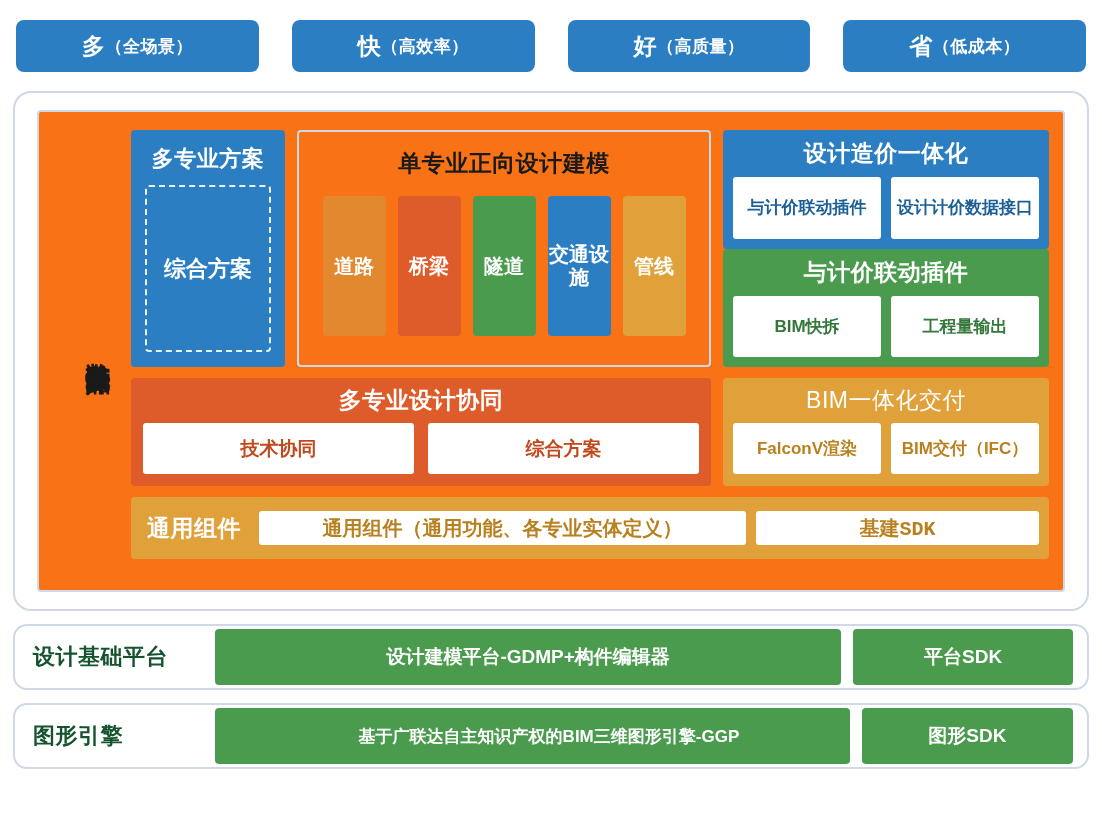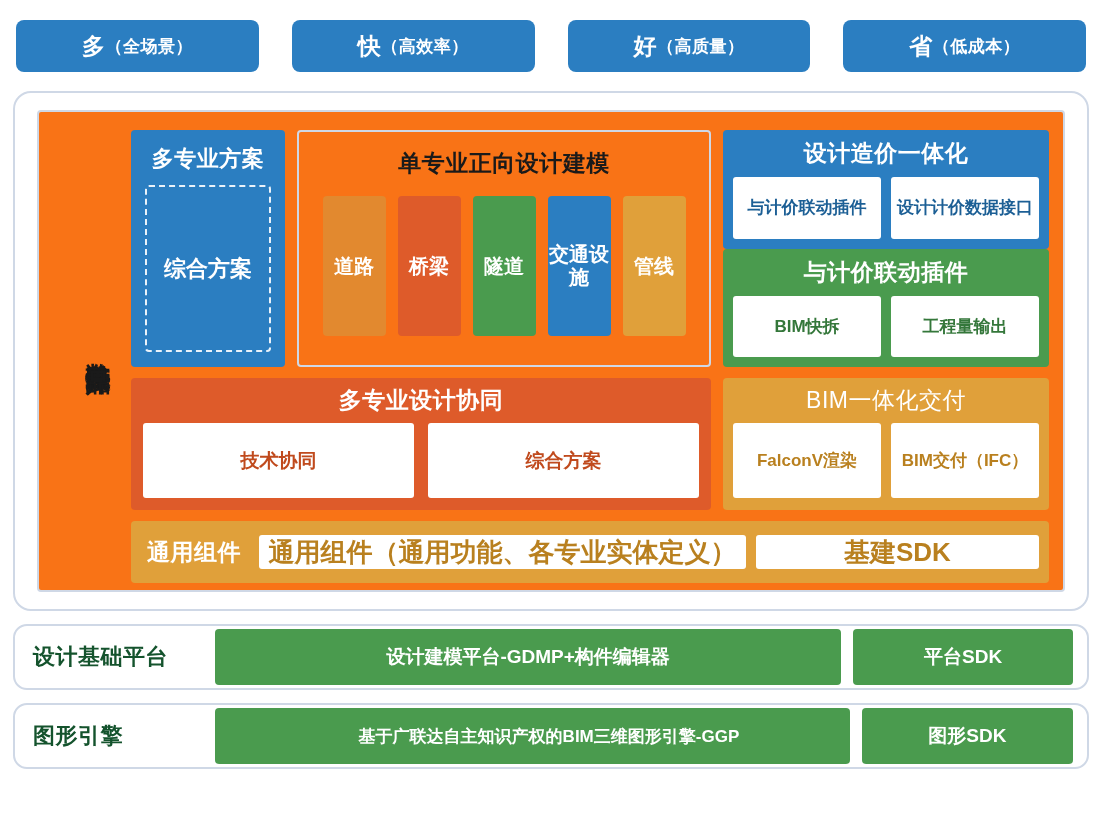--- a/index.html
+++ b/index.html
@@ -212,21 +212,21 @@
   }
   .rbox.blue { background: #2b7ec1; }
   .rbox.blue .chip { color: #1c5f95; }
   .rbox.green { background: #4a9b4e; }
   .rbox.green .chip { color: #34773a; }
 
   
   .row2 {
     display: flex;
     gap: 12px;
-    height: 132px;
+    height: 108px;
     margin-top: 11px;
   }
   .collab {
     width: 580px;
     background: #de5b2a;
     border-radius: 4px;
     box-sizing: border-box;
     padding: 7px 12px 12px 12px;
     color: #fff;
     display: flex;
@@ -278,21 +278,22 @@
     color: #fff;
     font-size: 23px;
     font-weight: bold;
     padding: 0 8px 0 6px;
     white-space: nowrap;
     letter-spacing: 0.5px;
   }
   .row3 .chip {
     height: 32px;
     color: #b9801f;
-    font-size: 26px;
+    font-size: 20px;
+    font-family: Liberation Mono, monospace;
   }
   .row3 .chip.wide { flex: 1.72 1 0; }
   .row3 .chip.narrow { flex: 1 1 0; }
 
   
   .bottom-bar {
     margin: 13px 13px 0 13px;
     border: 2px solid #cfd8e6;
     border-radius: 14px;
     height: 66px;

